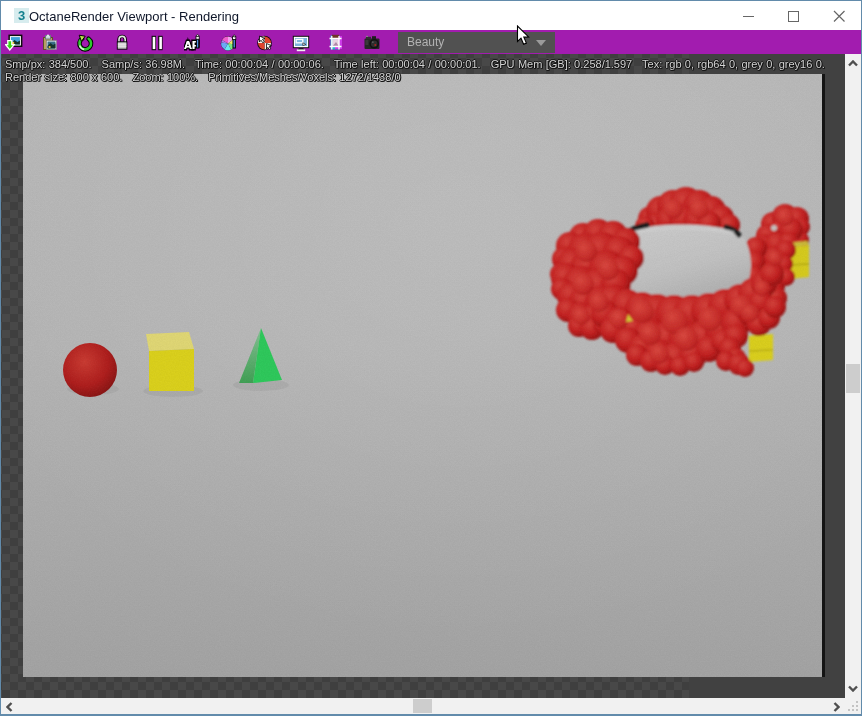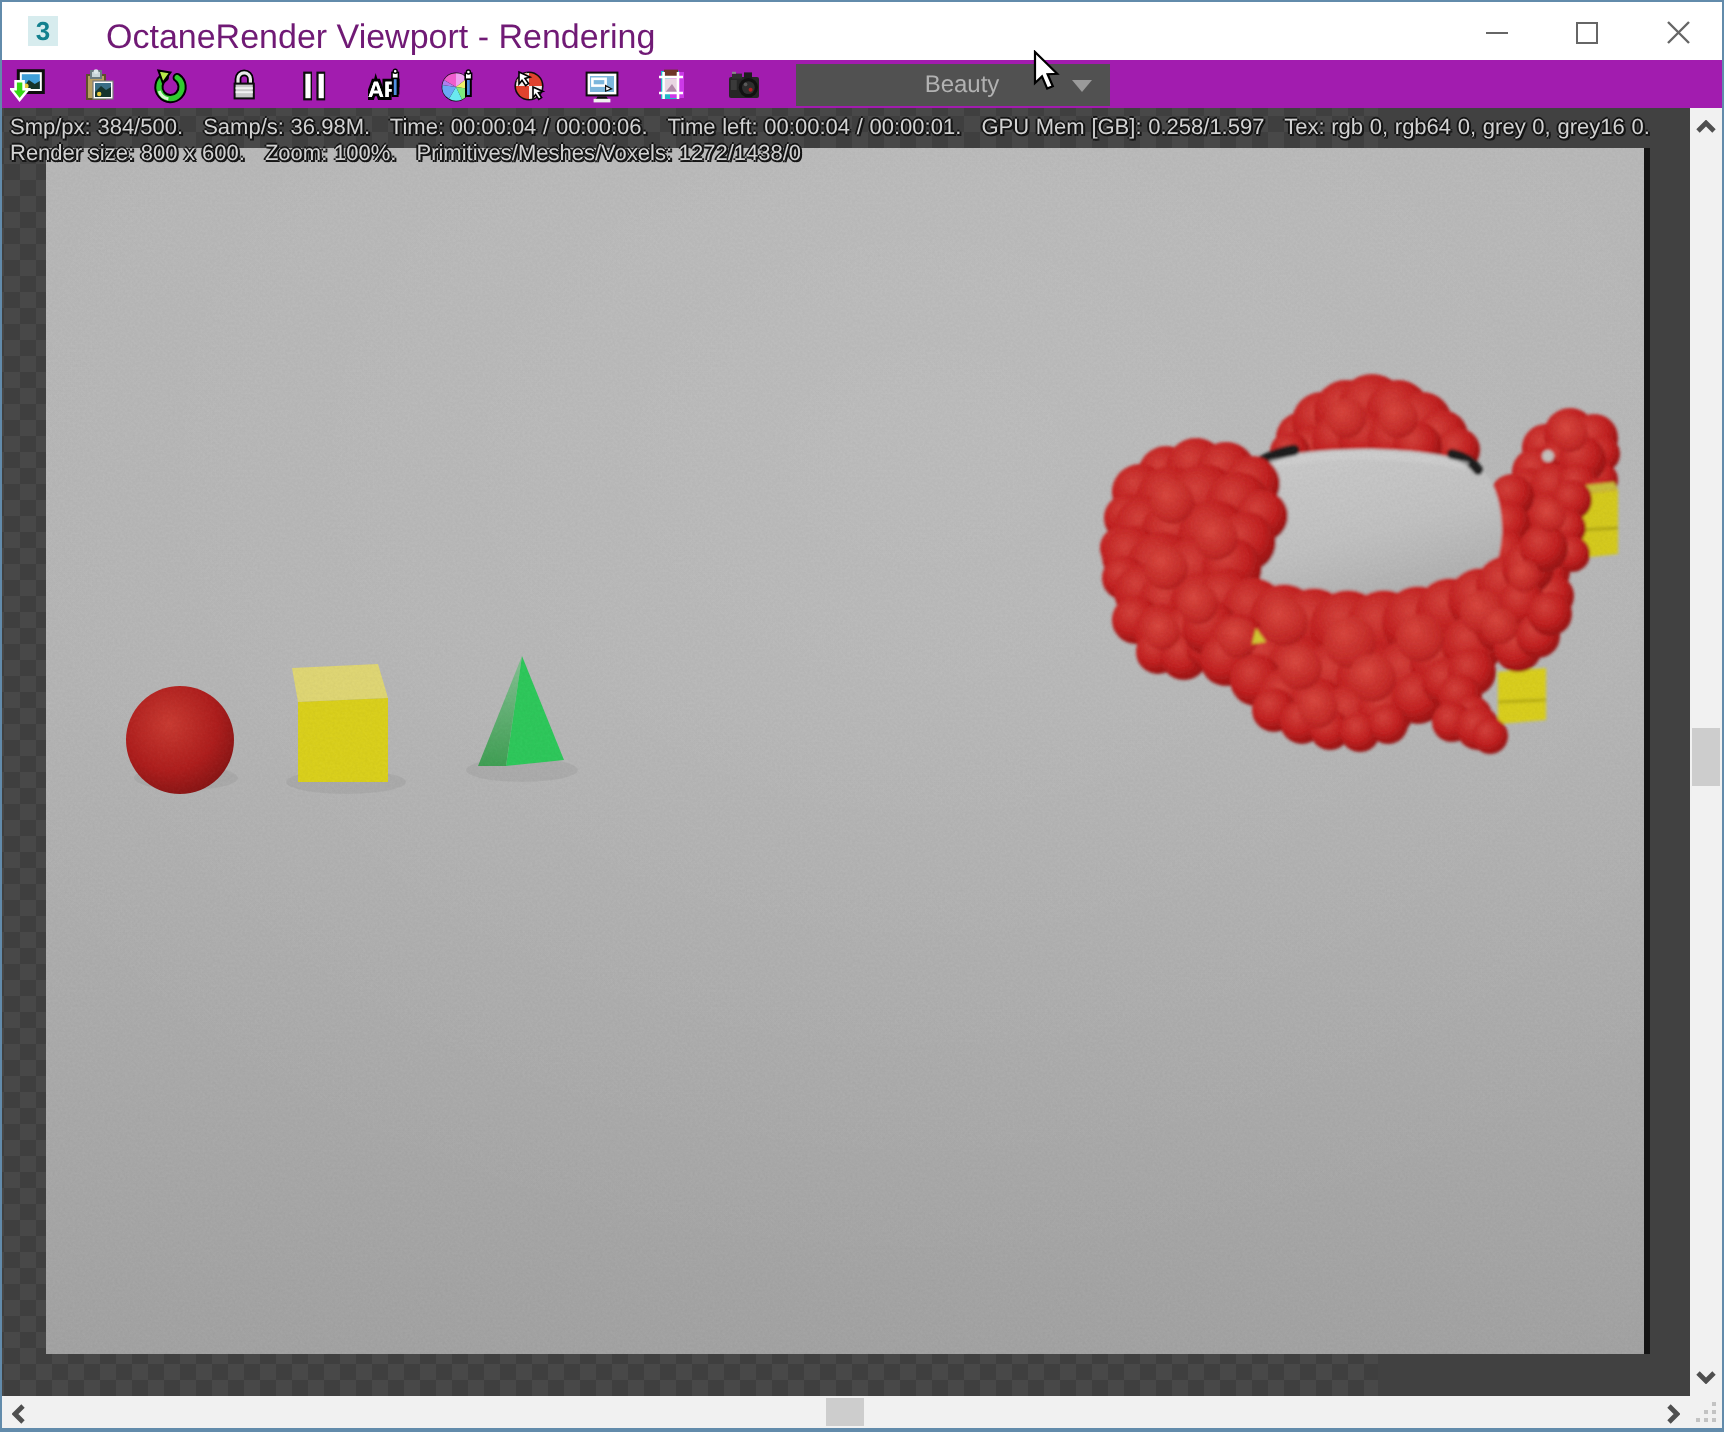--- a/index.html
+++ b/index.html
@@ -1,27 +1,27 @@
 <!DOCTYPE html>
 <html><head>
 <meta charset="utf-8">
 <style>
 * { margin:0; padding:0; box-sizing:border-box; }
 html,body { width:862px; height:716px; overflow:hidden; font-family:"Liberation Sans",sans-serif; background:#fff; }
 #win { position:absolute; left:0; top:0; width:862px; height:716px; border:1px solid #628bab; border-bottom-width:2px; background:#414141; }
 #title { position:absolute; left:0; top:0; width:860px; height:29px; background:#ffffff; }
 #title .appicon { position:absolute; left:13px; top:7px; width:15px; height:15px; }
-#title .ttext { position:absolute; left:52px; top:8px; font-size:17px; color:#701a75; }
+#title .ttext { position:absolute; left:28px; top:8px; font-size:13px; color:#0f172a; }
 .caption { position:absolute; top:0; width:46px; height:29px; color:#6e6e6e; }
 #btnmin { left:724px; }
 #btnmax { left:770px; }
 #btnclose { left:816px; }
 #toolbar { position:absolute; left:0; top:29px; width:860px; height:24px; background:#a21caf; }
 .ticon { position:absolute; top:4px; width:18px; height:18px; }
-#dropdown { position:absolute; left:397px; top:2px; width:157px; height:21px; background:#515151; color:#b2b2b2; font-size:12px; line-height:21px; padding-left:9px;text-align:center; }
+#dropdown { position:absolute; left:397px; top:2px; width:157px; height:21px; background:#515151; color:#b2b2b2; font-size:12px; line-height:21px; padding-left:9px; }
 #dropdown .arr { position:absolute; right:9px; top:8px; width:0; height:0; border-left:5px solid transparent; border-right:5px solid transparent; border-top:6px solid #9a9a9a; }
 #viewport { position:absolute; left:0px; top:53px; width:688px; height:644px;
   background-image: conic-gradient(#484848 90deg, #3f3f3f 90deg 180deg, #484848 180deg 270deg, #3f3f3f 270deg);
   background-size:16px 16px; background-position:1px -4px; }
 #rimg { position:absolute; left:22px; top:20px; width:802px; height:603px; border-right:3px solid #141414; }
 #status { position:absolute; left:4px; top:4px; font-size:11px; color:#d2d2d2; line-height:13px; white-space:pre; word-spacing:0.3px;
   text-shadow: 1px 0 0 #151515, -1px 0 0 #151515, 0 1px 0 #151515, 0 -1px 0 #151515, 1px 1px 0 #151515; }
 #vsb { position:absolute; right:0px; top:53px; width:16px; height:645px; background:#f1f1f1; }
 #vsb .thumb { position:absolute; left:1px; top:310px; width:14px; height:29px; background:#cdcdcd; }
 #hsb { position:absolute; left:0px; bottom:0px; width:844px; height:16px; background:#f1f1f1; }

